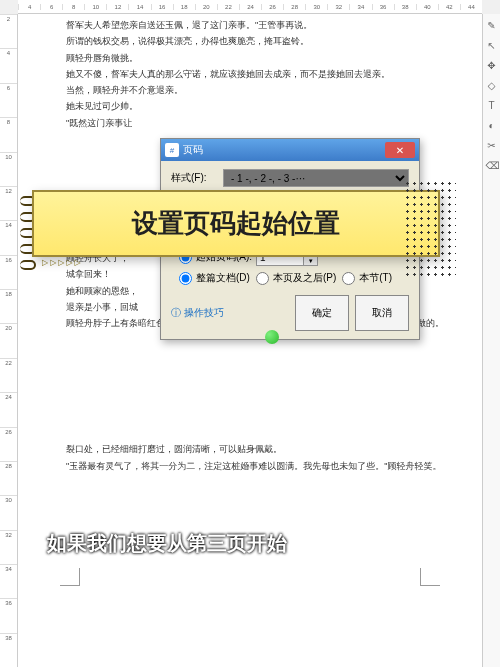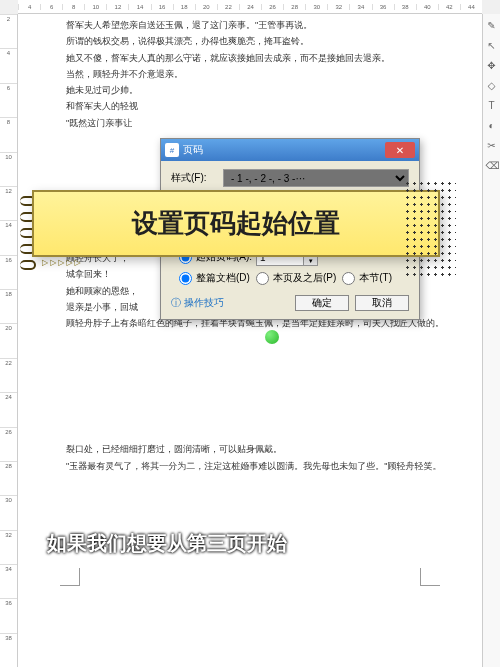--- a/index.html
+++ b/index.html
@@ -56,21 +56,21 @@
 .sect { font-size: 10px; margin: 3px 0 2px; }
 .rgrp { margin-left: 8px; display: flex; flex-direction: column; gap: 3px; margin-bottom: 5px; }
 .rline { display: flex; align-items: center; gap: 4px; font-size: 10px; }
 .spin { display: inline-flex; align-items: center; }
 .spin input { width: 48px; height: 18px; font-size: 10px; border: 1px solid #999; padding: 0 3px; }
 .spin .arrows { width: 14px; height: 18px; display: flex; flex-direction: column; border: 1px solid #999; border-left: none; }
 .spin .arrows div { flex: 1; font-size: 6px; text-align: center; line-height: 8px; background: #eee; cursor: pointer; }
 .scope { display: flex; gap: 6px; margin-left: 8px; font-size: 10px; margin-bottom: 6px; flex-wrap: wrap; }
 .btm { display: flex; align-items: center; justify-content: flex-end; gap: 6px; padding-top: 4px; }
 .btm .tips { margin-right: auto; color: #1a6fc4; display: flex; align-items: center; gap: 3px; cursor: pointer; }
-.btm button { width: 54px; height: 16px; font-size: 10px; background: #f4f4f4; border: 1px solid #888; cursor: pointer; }
+.btm button { width: 54px; height: 36px; font-size: 10px; background: #f4f4f4; border: 1px solid #888; cursor: pointer; }
 .headline {
   position: absolute; top: 190px; left: 32px; width: 408px;
   padding: 14px 20px;
   background: linear-gradient(#fff39a, #ffe86e);
   border: 2px solid #9c8838;
   box-shadow: 3px 4px 10px rgba(0,0,0,0.25);
   font-size: 26px; font-weight: 700; color: #222;
   display: flex; align-items: center; justify-content: center;
 }
 .headline::after {
@@ -158,24 +158,24 @@
   <div class="tool">◇</div>
   <div class="tool">T</div>
   <div class="tool">◐</div>
   <div class="tool">✂</div>
   <div class="tool">⌫</div>
 </div>
 
 <div class="doc">
   <p>督军夫人希望您亲自送还玉佩，退了这门亲事。"王管事再说。</p>
   <p>所谓的钱权交易，说得极其漂亮，办得也爽脆亮，掩耳盗铃。</p>
+  <p>顾轻舟唇角微挑。</p>
   <p>她又不傻，督军夫人真的那么守诺，就应该接她回去成亲，而不是接她回去退亲。</p>
   <p>当然，顾轻舟并不介意退亲。</p>
   <p>她未见过司少帅。</p>
-  <p>和督军夫人的轻视</p>
   <p>"既然这门亲事让</p>
   <div style="height:70px"></div>
   <p>"真是歪打正着！</p>
   <p>军夫人给了我一个现成</p>
   <p>去退亲，给了她一</p>
   <p>顾轻舟长大了，</p>
   <p>城拿回来！</p>
   <p>她和顾家的恩怨，</p>
   <p>退亲是小事，回城</p>
   <p>顾轻舟脖子上有条暗红色的绳子，挂着半块青蝇玉佩，是当年定娃娃亲时，司夫人找匠人做的。</p>

